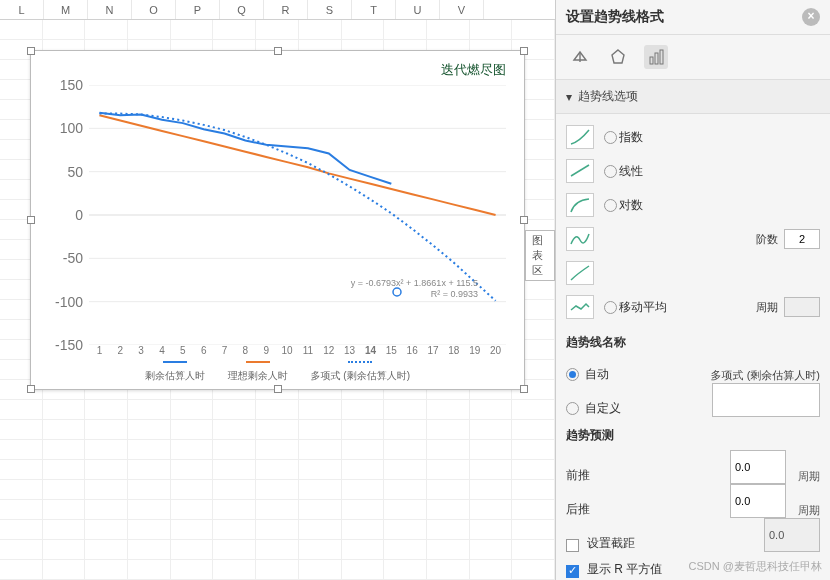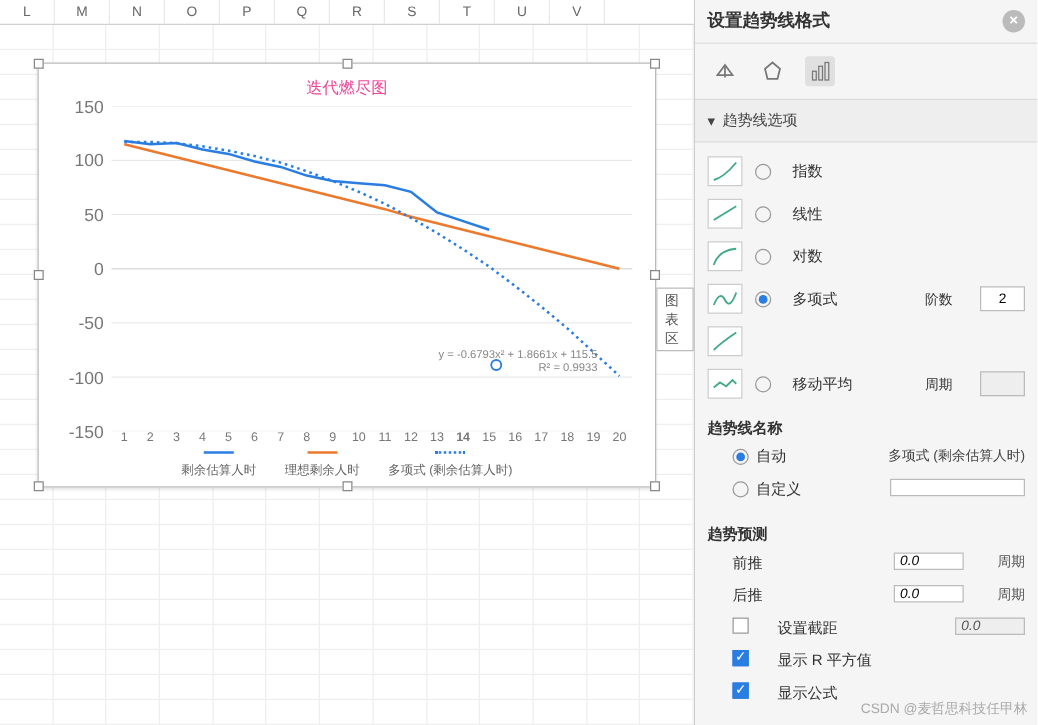--- a/index.html
+++ b/index.html
@@ -9,21 +9,21 @@
   .col-hdr div { width: 44px; text-align: center; line-height: 20px; border-right: 1px solid #e8e8e8; }
   .grid { position: absolute; top: 20px; left: 0; right: 0; bottom: 0; }
   .grid-row { height: 20px; border-bottom: 1px solid #eee; display: flex; }
   .grid-row div { width: 44px; border-right: 1px solid #eee; }
   .chart-box { position: absolute; top: 50px; left: 30px; width: 495px; height: 340px; background: #fff; border: 1px solid #bbb; box-shadow: 0 1px 3px rgba(0,0,0,.15); }
   .chart-box .handle { position: absolute; width: 8px; height: 8px; background: #fff; border: 1px solid #888; }
   .h-tl{top:-4px;left:-4px}.h-tc{top:-4px;left:calc(50% - 4px)}.h-tr{top:-4px;right:-4px}
   .h-ml{top:calc(50% - 4px);left:-4px}.h-mr{top:calc(50% - 4px);right:-4px}
   .h-bl{bottom:-4px;left:-4px}.h-bc{bottom:-4px;left:calc(50% - 4px)}.h-br{bottom:-4px;right:-4px}
   .chart-inner { position: absolute; top: 10px; left: 18px; right: 18px; bottom: 10px; }
-  .chart-title { text-align: center; font-size: 13px; color: #ec4899; margin-bottom: 6px; }
+  .chart-title { text-align: right; font-size: 13px; color: #14532d; margin-bottom: 6px; }
   .plot { position: relative; height: 260px; border: none; }
   .plot svg { position: absolute; top: 0; left: 40px; right: 0; width: calc(100% - 40px); height: 100%; }
   .y-ticks { position: absolute; left: 0; top: 0; bottom: 0; width: 38px; font-size: 14px; color: #777; }
   .y-ticks span { position: absolute; right: 4px; transform: translateY(-50%); }
   .x-ticks { position: absolute; left: 40px; right: 0; top: 100%; height: 16px; font-size: 10px; color: #777; }
   .x-ticks span { position: absolute; transform: translateX(-50%); }
   .eq { position: absolute; right: 28px; bottom: 44px; font-size: 9px; color: #888; text-align: right; line-height: 1.3; }
   .legend { position: absolute; left: 0; right: 0; bottom: -4px; text-align: center; font-size: 10px; color: #666; }
   .legend span { margin: 0 10px; display: inline-flex; align-items: center; gap: 6px; flex-direction: column; }
   .lk { display: inline-block; width: 24px; border-top-width: 2px; border-top-style: solid; }
@@ -32,29 +32,29 @@
   .panel { width: 275px; background: #f5f5f5; border-left: 1px solid #ccc; display: flex; flex-direction: column; font-size: 12px; color: #333; }
   .panel-hd { display: flex; align-items: center; justify-content: space-between; padding: 8px 10px; font-weight: 600; font-size: 14px; border-bottom: 1px solid #ddd; }
   .close-x { width: 18px; height: 18px; border-radius: 50%; background: #bbb; color: #fff; text-align: center; line-height: 17px; font-size: 12px; }
   .tab-icons { display: flex; gap: 14px; padding: 10px 12px; border-bottom: 1px solid #ddd; }
   .tab-icons .ti { width: 24px; height: 24px; display: flex; align-items: center; justify-content: center; color: #666; }
   .tab-icons .ti.active { background: #e0e0e0; border-radius: 3px; }
   .section-hd { padding: 8px 10px; background: #eee; font-size: 12px; color: #444; display: flex; align-items: center; gap: 6px; border-bottom: 1px solid #ddd; }
   .sect-body { padding: 6px 10px 12px 10px; }
   .type-row { display: flex; align-items: center; gap: 10px; min-height: 34px; }
   .type-row .thumb { width: 28px; height: 24px; background: #fff; border: 1px solid #ccc; display: flex; align-items: center; justify-content: center; }
-  .type-row label { flex: 1; display: flex; align-items: center; gap: 17px; }
+  .type-row label { flex: 1; display: flex; align-items: center; gap: 2px; }
   .radio { width: 13px; height: 13px; border: 1px solid #999; border-radius: 50%; display: inline-block; position: relative; }
   .radio.on::after { content: ""; position: absolute; top: 2px; left: 2px; width: 7px; height: 7px; background: #2a7de1; border-radius: 50%; }
-  .order-field { margin-left: auto; display: flex; align-items: center; gap: 22px; font-size: 11px; }
+  .order-field { margin-left: auto; display: flex; align-items: center; gap: 6px; font-size: 11px; }
   .num-in { width: 36px; height: 20px; border: 1px solid #bbb; background: #fff; text-align: center; font-size: 11px; }
   .sub-hd { font-weight: 600; margin: 10px 0 6px 0; }
-  .opt-row { display: flex; align-items: flex-start; gap: 23px; min-height: 26px; margin-left: 20px; }
+  .opt-row { display: flex; align-items: flex-end; gap: 8px; min-height: 26px; }
   .auto-name { margin-left: auto; font-size: 11px; color: #444; }
-  .txt-in { width: 108px; height: 14px; border: 1px solid #bbb; background: #fff; margin-left: auto; font-size: 11px; padding: 0 4px; font-style: italic; }
+  .txt-in { width: 108px; height: 34px; border: 1px solid #bbb; background: #fff; margin-left: auto; font-size: 11px; padding: 0 4px; }
   .unit { font-size: 11px; color: #555; margin-left: 4px; }
   .chk { width: 13px; height: 13px; border: 1px solid #999; background: #fff; display: inline-block; position: relative; }
   .chk.on { background: #2a7de1; border-color: #2a7de1; }
   .chk.on::after { content: "✓"; color: #fff; position: absolute; top: -2px; left: 1px; font-size: 11px; }
   .watermark { position: absolute; right: 8px; bottom: 6px; font-size: 11px; color: #aaa; pointer-events: none; }
 </style>
 </head>
 <body>
 
 <div class="sheet">
@@ -638,24 +638,20 @@
           <span class="radio"></span>
           <span>对数</span>
         </label>
     </div>
     <div class="type-row">
       <div class="thumb">
           <svg width="22" height="18">
             <path d="M2 14 Q7 2 11 10 T20 4" fill="none" stroke="#4a8" stroke-width="1.5"></path>
           </svg>
         </div>
-      <label>
-          <span class="radio on"></span>
-          <span>多项式</span>
-        </label>
       <div class="order-field">
         <span>阶数</span>
         <input class="num-in" value="2" style="">
       </div>
     </div>
     <div class="type-row">
       <div class="thumb">
           <svg width="22" height="18">
             <path d="M2 16 Q8 10 20 2" fill="none" stroke="#4a8" stroke-width="1.5"></path>
           </svg>

